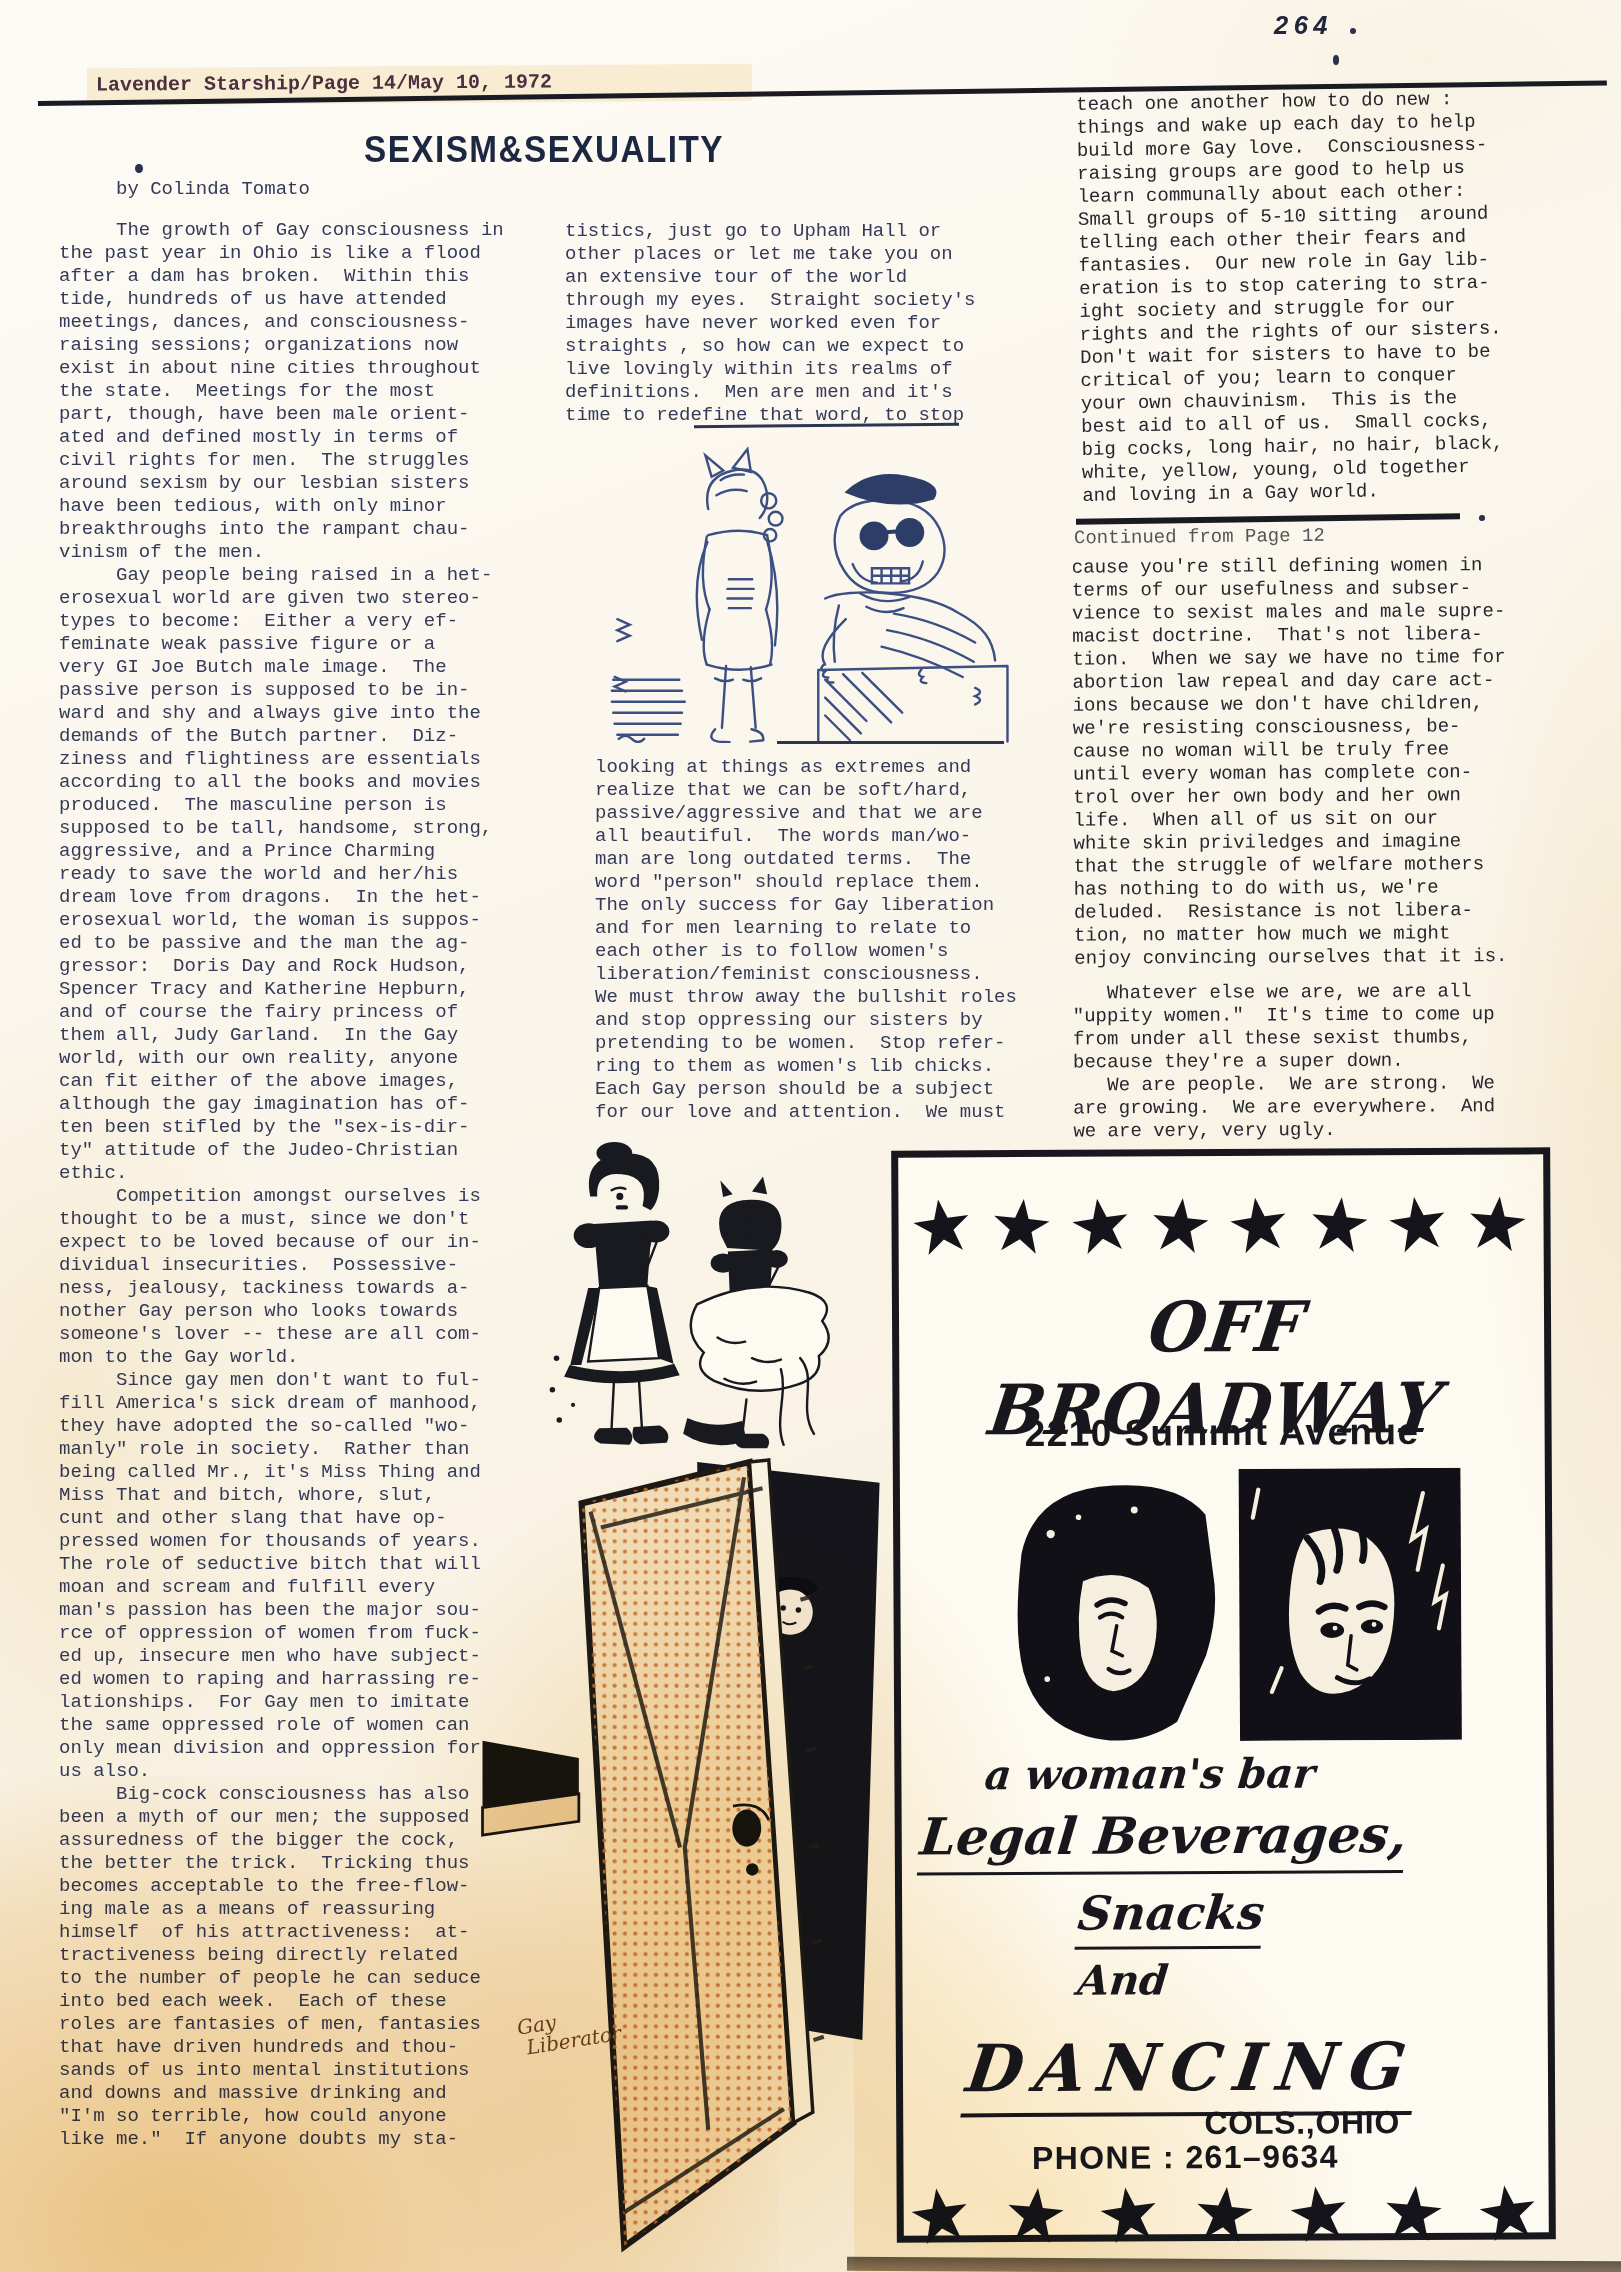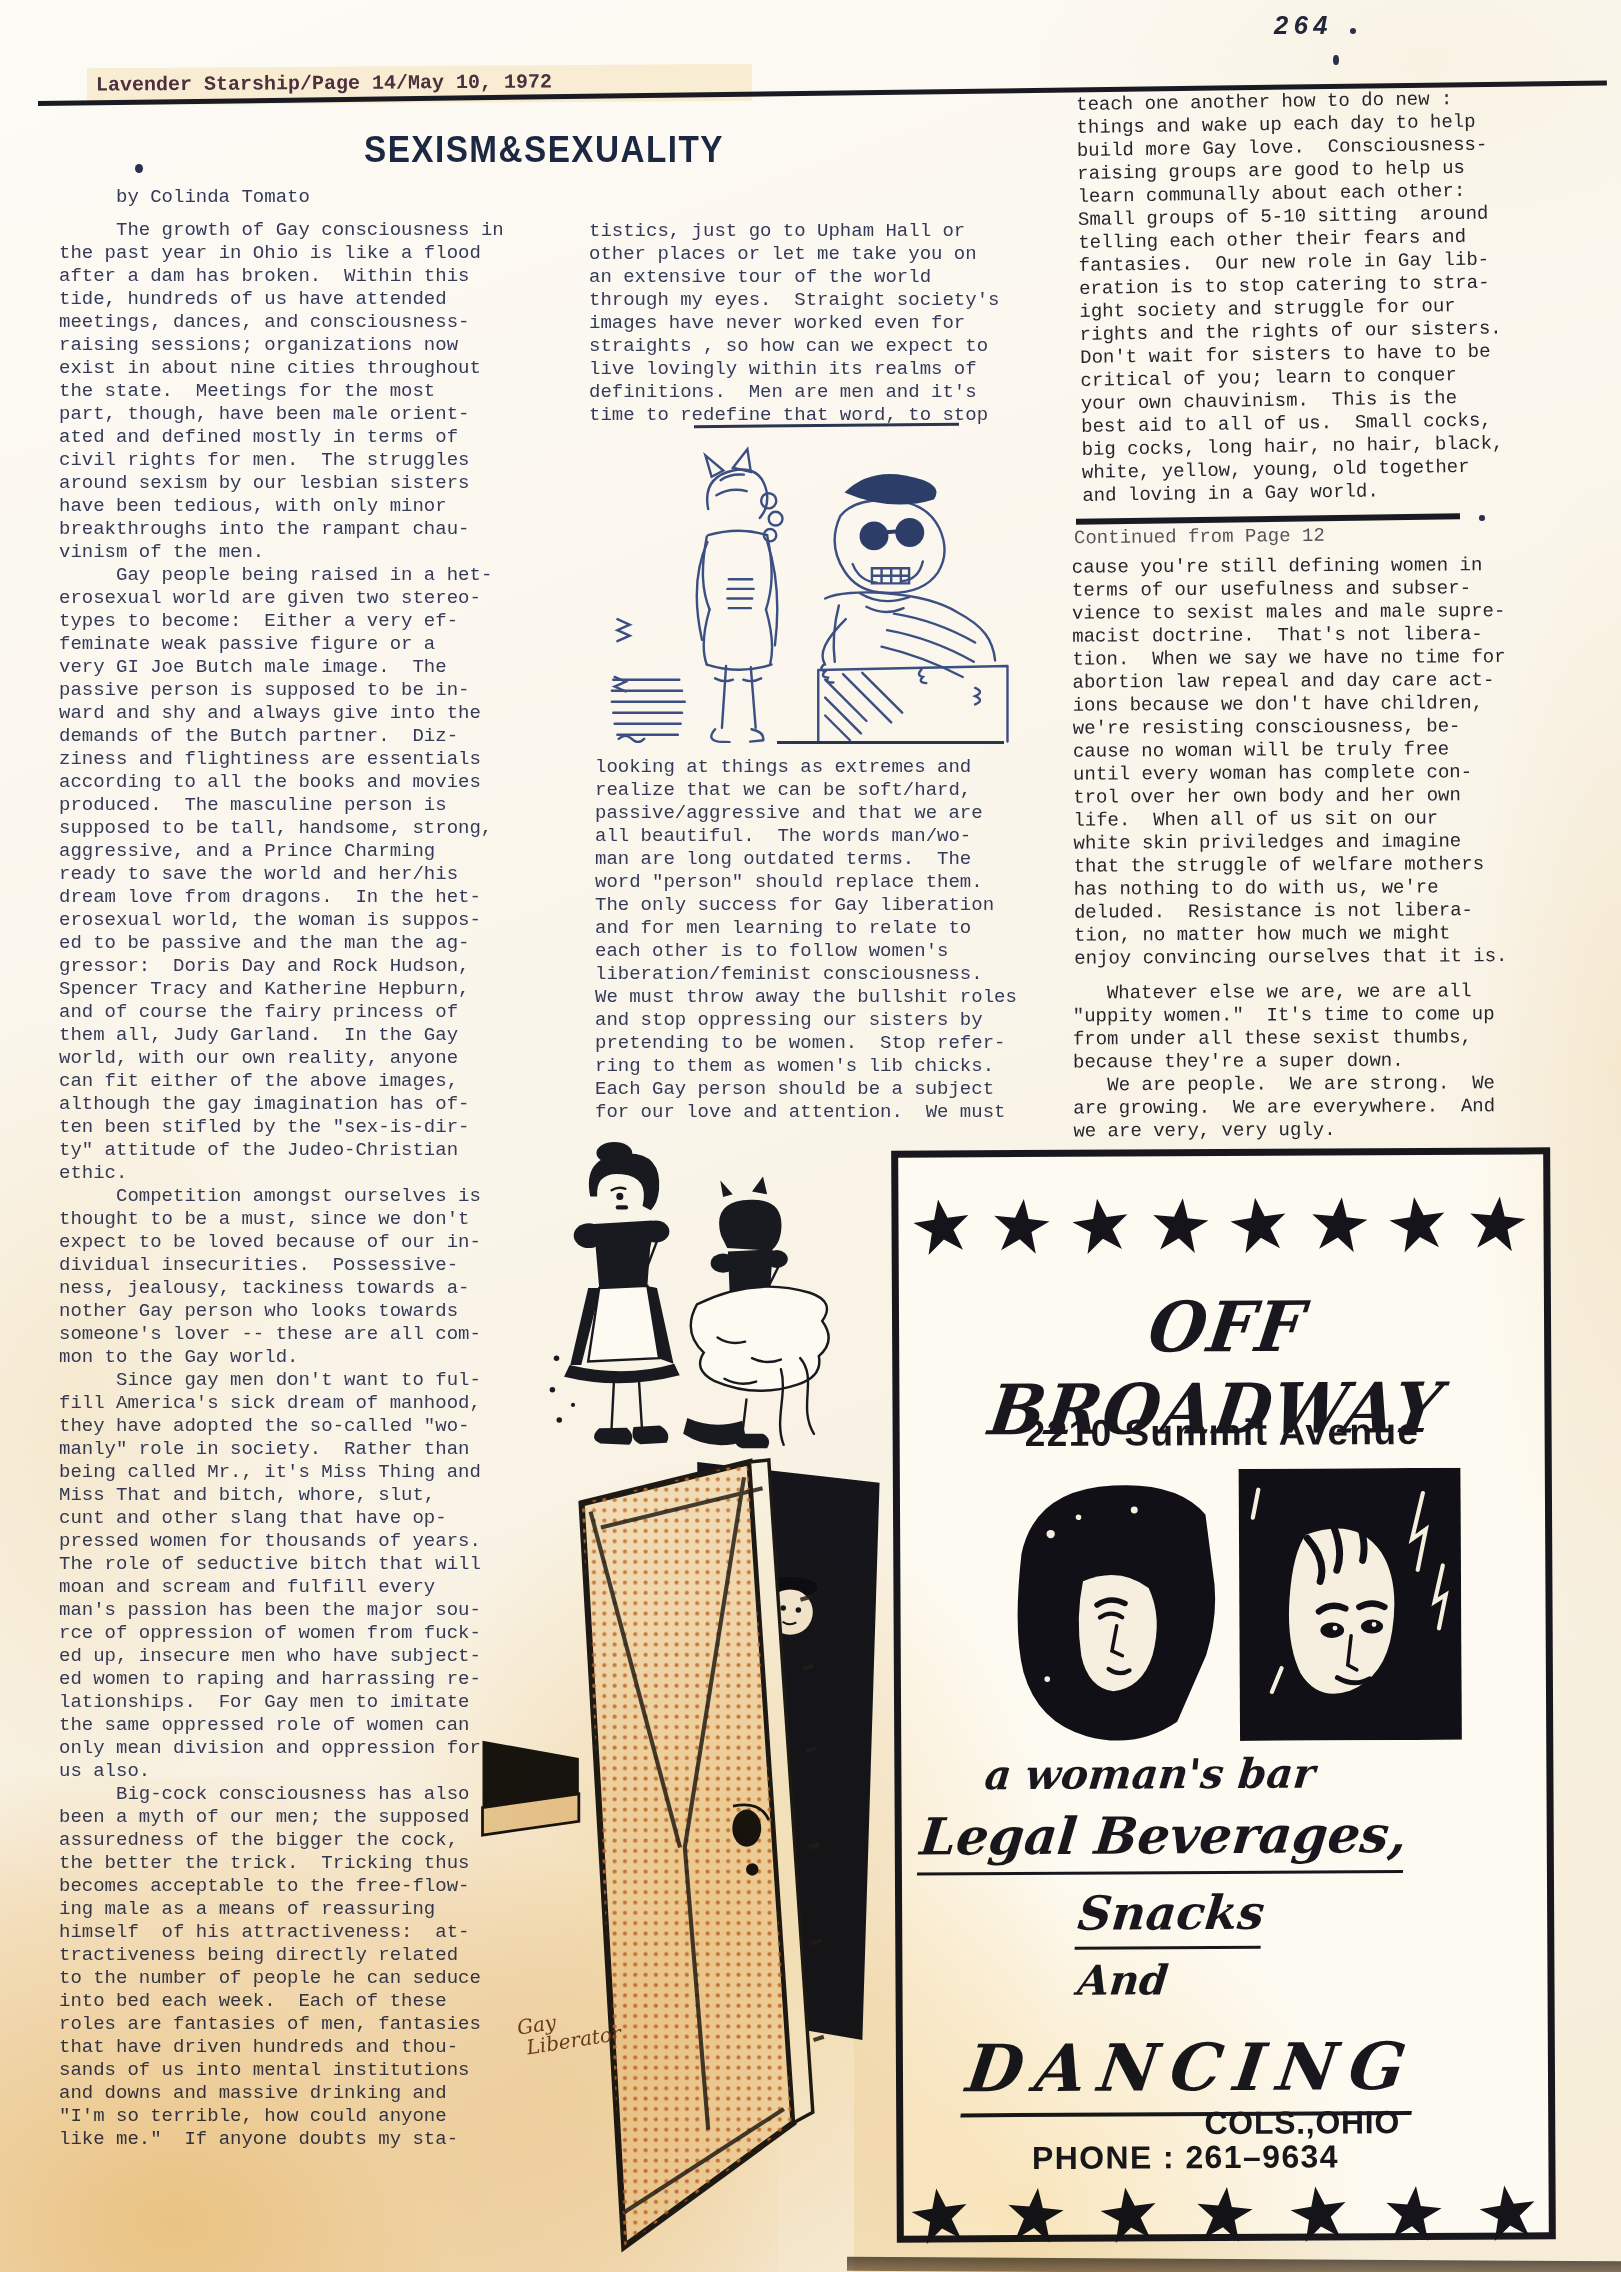--- a/index.html
+++ b/index.html
@@ -13,21 +13,21 @@
   .rule{background:#1a1a22;}
   
   .hdr-band{left:87px;top:66px;width:665px;height:37px;background:#f8edd2;
             transform:rotate(-0.4deg);}
   .hdr-text{left:96px;top:72px;font-family:"Liberation Mono",monospace;
             font-weight:bold;font-size:20px;color:#4e2f3e;transform:rotate(-0.4deg);}
   .main-rule{left:38px;top:101px;width:1569px;height:4.8px;
              transform:rotate(-0.75deg);transform-origin:left center;}
   .title{left:364px;top:128px;font-weight:700;font-size:32px;letter-spacing:1.4px;
          color:#1c2742;transform:scale(1.04,1.16);transform-origin:left top;}
-  .byline{left:116px;top:186px;}
+  .byline{left:116px;top:178px;}
   .ink-mark{width:7.6px;height:9px;border-radius:50%;background:#2c3050;}
   .corner-mark{left:1274px;top:11px;font-size:25.5px;font-weight:700;font-style:italic;
                color:#23263c;filter:blur(0.4px);letter-spacing:5.5px;}
   
   .stain{pointer-events:none;mix-blend-mode:multiply;z-index:60;}
   
   .handw{font-family:"DejaVu Serif",serif;font-style:italic;color:#6b4226;
          font-size:20px;line-height:20.7px;transform:rotate(-9deg);white-space:pre-wrap;}
   
   .adbox{left:894px;top:1149px;width:645px;height:1078px;border:7.6px solid #17171d;
@@ -155,21 +155,21 @@
 himself  of his attractiveness:  at-
 tractiveness being directly related
 to the number of people he can seduce
 into bed each week.  Each of these
 roles are fantasies of men, fantasies
 that have driven hundreds and thou-
 sands of us into mental institutions
 and downs and massive drinking and
 "I'm so terrible, how could anyone
 like me."  If anyone doubts my sta-</div>
-<div class="abs typeset" style="left:589px;top:220px;width:488px;">tistics, just go to Upham Hall or
+<div class="abs typeset" style="left:565px;top:220px;width:488px;">tistics, just go to Upham Hall or
 other places or let me take you on
 an extensive tour of the world
 through my eyes.  Straight society's
 images have never worked even for
 straights , so how can we expect to
 live lovingly within its realms of
 definitions.  Men are men and it's
 time to redefine that word, to stop</div>
 
 <div class="abs rule" style="left:694px;top:424px;width:265px;height:3.4px;background:#2c3550;transform:rotate(-0.5deg);"></div>

